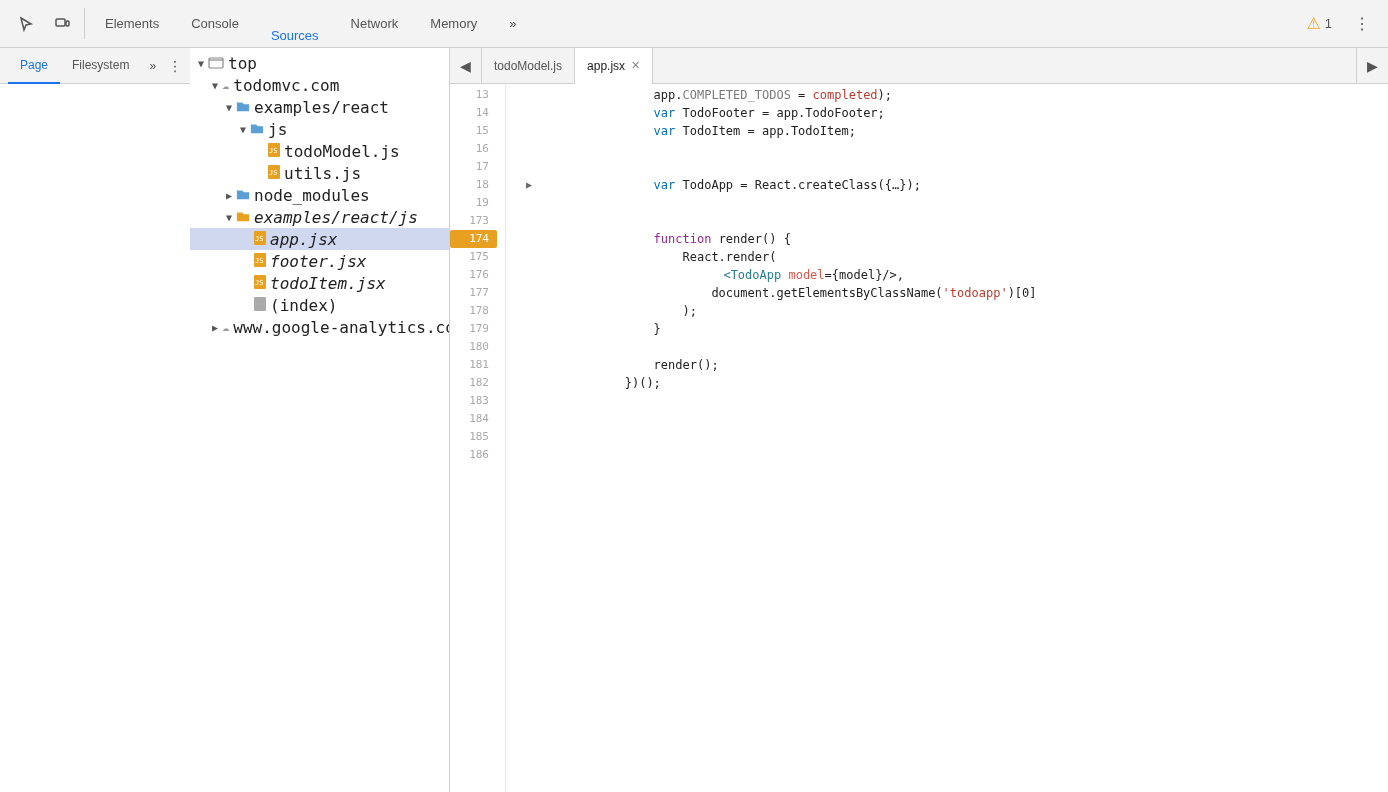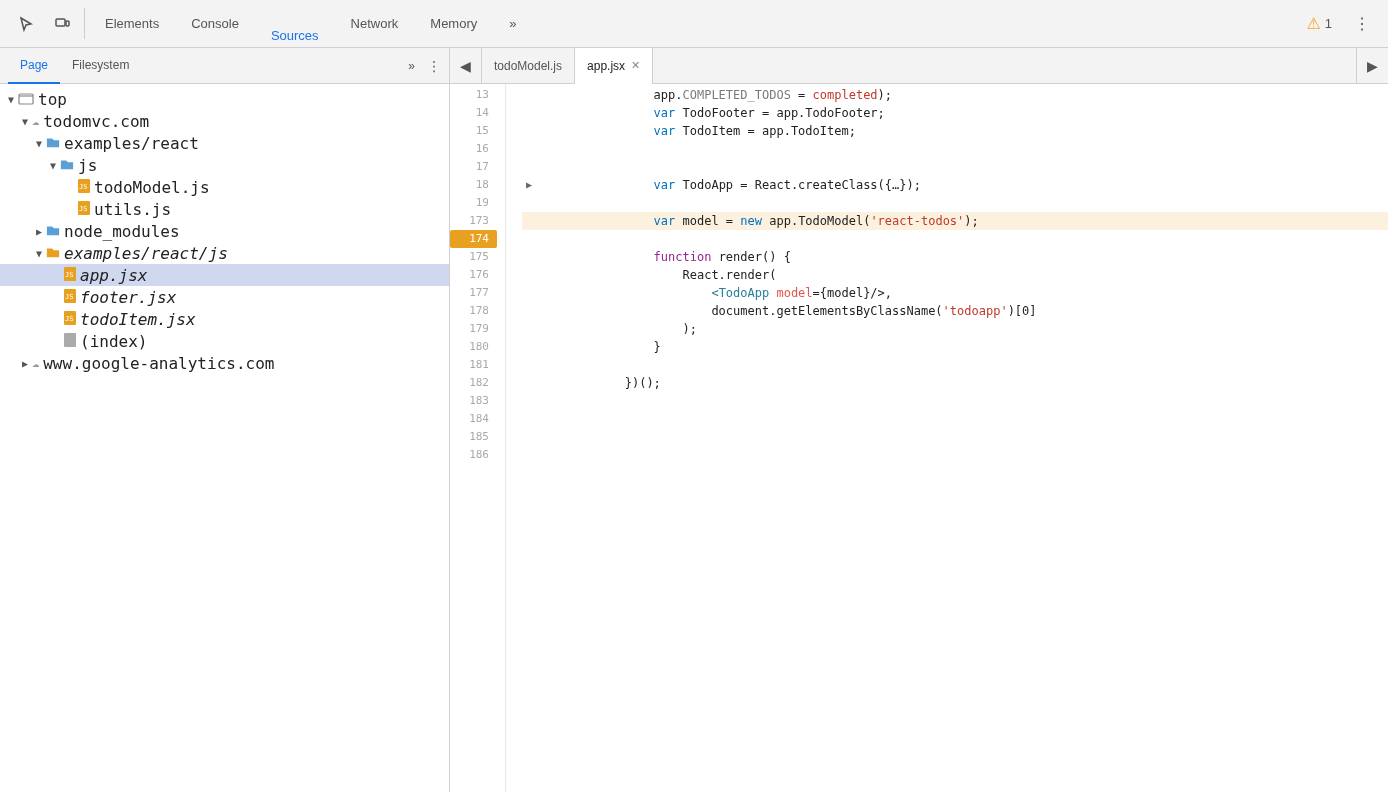--- a/index.html
+++ b/index.html
@@ -46,21 +46,21 @@
       display: flex;
       height: calc(792px - 48px);
     }
 
     
     .left-panel {
       width: 450px;
       border-right: 1px solid #d0d0d0;
       background: #fff;
       display: flex;
-      flex-direction: column;
+      flex-direction: row;
       flex-shrink: 0;
     }
 
     
     .sub-tabs {
       display: flex; align-items: center;
       border-bottom: 1px solid #d0d0d0;
       background: #f3f3f3;
       height: 36px; padding: 0 8px;
     }
@@ -156,21 +156,21 @@
       width: 14px; color: #666; font-size: 10px; flex-shrink: 0;
       margin-right: 2px; cursor: pointer;
     }
     .code-text { white-space: pre; }
 
     
     .kw { color: #9b2393; } 
     .kw2 { color: #0070c1; } 
     .str-red { color: #c0392b; }
     .num { color: #098658; }
-    .tag { color: #267f99; } 
+    .tag { color: #267f99; margin-left: 12px; } 
     .attr { color: #e45649; }
     .plain { color: #222; }
 
     
     .code-area::-webkit-scrollbar { width: 8px; height: 8px; }
     .code-area::-webkit-scrollbar-track { background: #f5f5f5; }
     .code-area::-webkit-scrollbar-thumb { background: #ccc; border-radius: 4px; }
   </style>
 </head>
 <body>
@@ -439,26 +439,20 @@
           <span class="code-text">
             <span class="plain">    </span><span class="kw2">var</span><span class="plain"> TodoApp = React.createClass(</span><span class="plain">{…}</span><span class="plain">);</span>
           </span>
         </div>
 
         <div class="code-line">
           <span class="expand-arrow"> </span>
           <span class="code-text"></span>
         </div>
 
-        <div class="code-line" style="background: rgba(232,160,32,0.15);">
-          <span class="expand-arrow"> </span>
-          <span class="code-text">
-            <span class="plain">    </span><span class="kw2">var</span><span class="plain"> model = </span><span class="kw2">new</span><span class="plain"> app.TodoModel(</span><span class="str-red">'react-todos'</span><span class="plain">);</span>
-          </span>
-        </div>
 
         <div class="code-line">
           <span class="expand-arrow"> </span>
           <span class="code-text"></span>
         </div>
 
         <div class="code-line">
           <span class="expand-arrow"> </span>
           <span class="code-text">
             <span class="plain">    </span><span class="kw">function</span><span class="plain"> render() {</span>
@@ -499,20 +493,26 @@
             <span class="plain">    }</span>
           </span>
         </div>
 
         <div class="code-line">
           <span class="expand-arrow"> </span>
           <span class="code-text"></span>
         </div>
 
 
+        <div class="code-line">
+          <span class="expand-arrow"> </span>
+          <span class="code-text">
+            <span class="plain">    render();</span>
+          </span>
+        </div>
 
         <div class="code-line">
           <span class="expand-arrow"> </span>
           <span class="code-text">
             <span class="plain">})(</span><span class="plain">);</span>
           </span>
         </div>
 
         <div class="code-line">
           <span class="expand-arrow"> </span>

